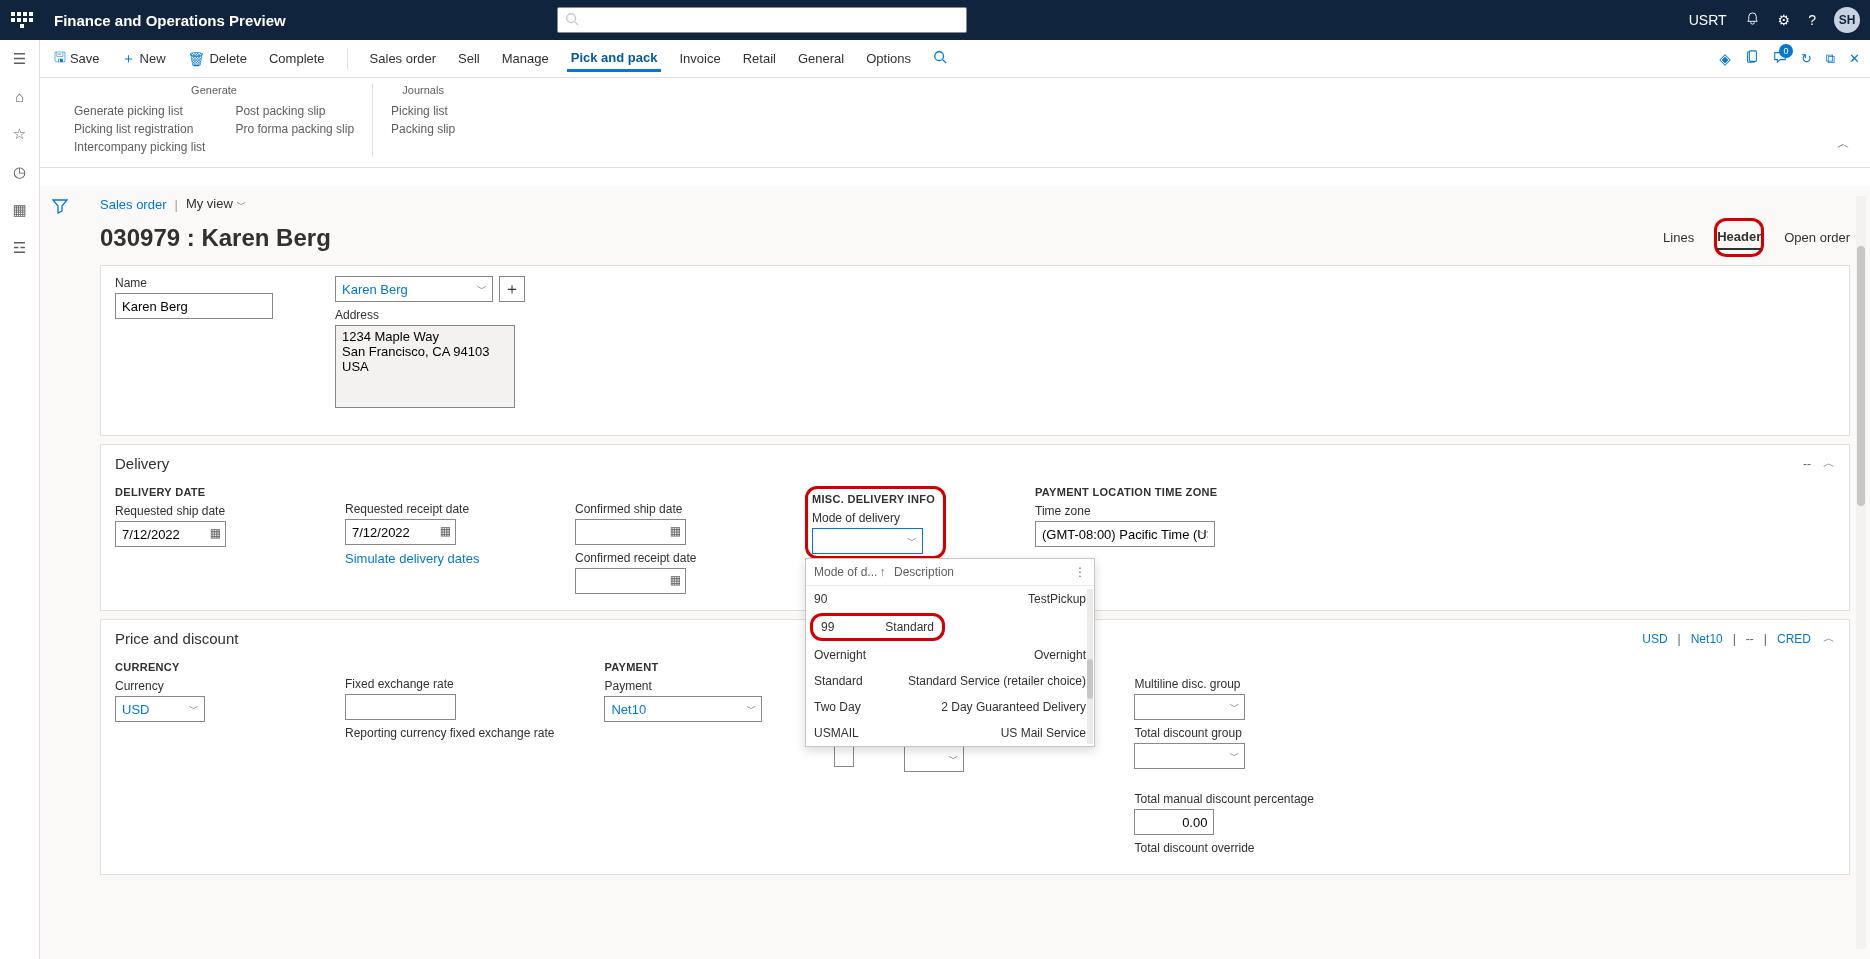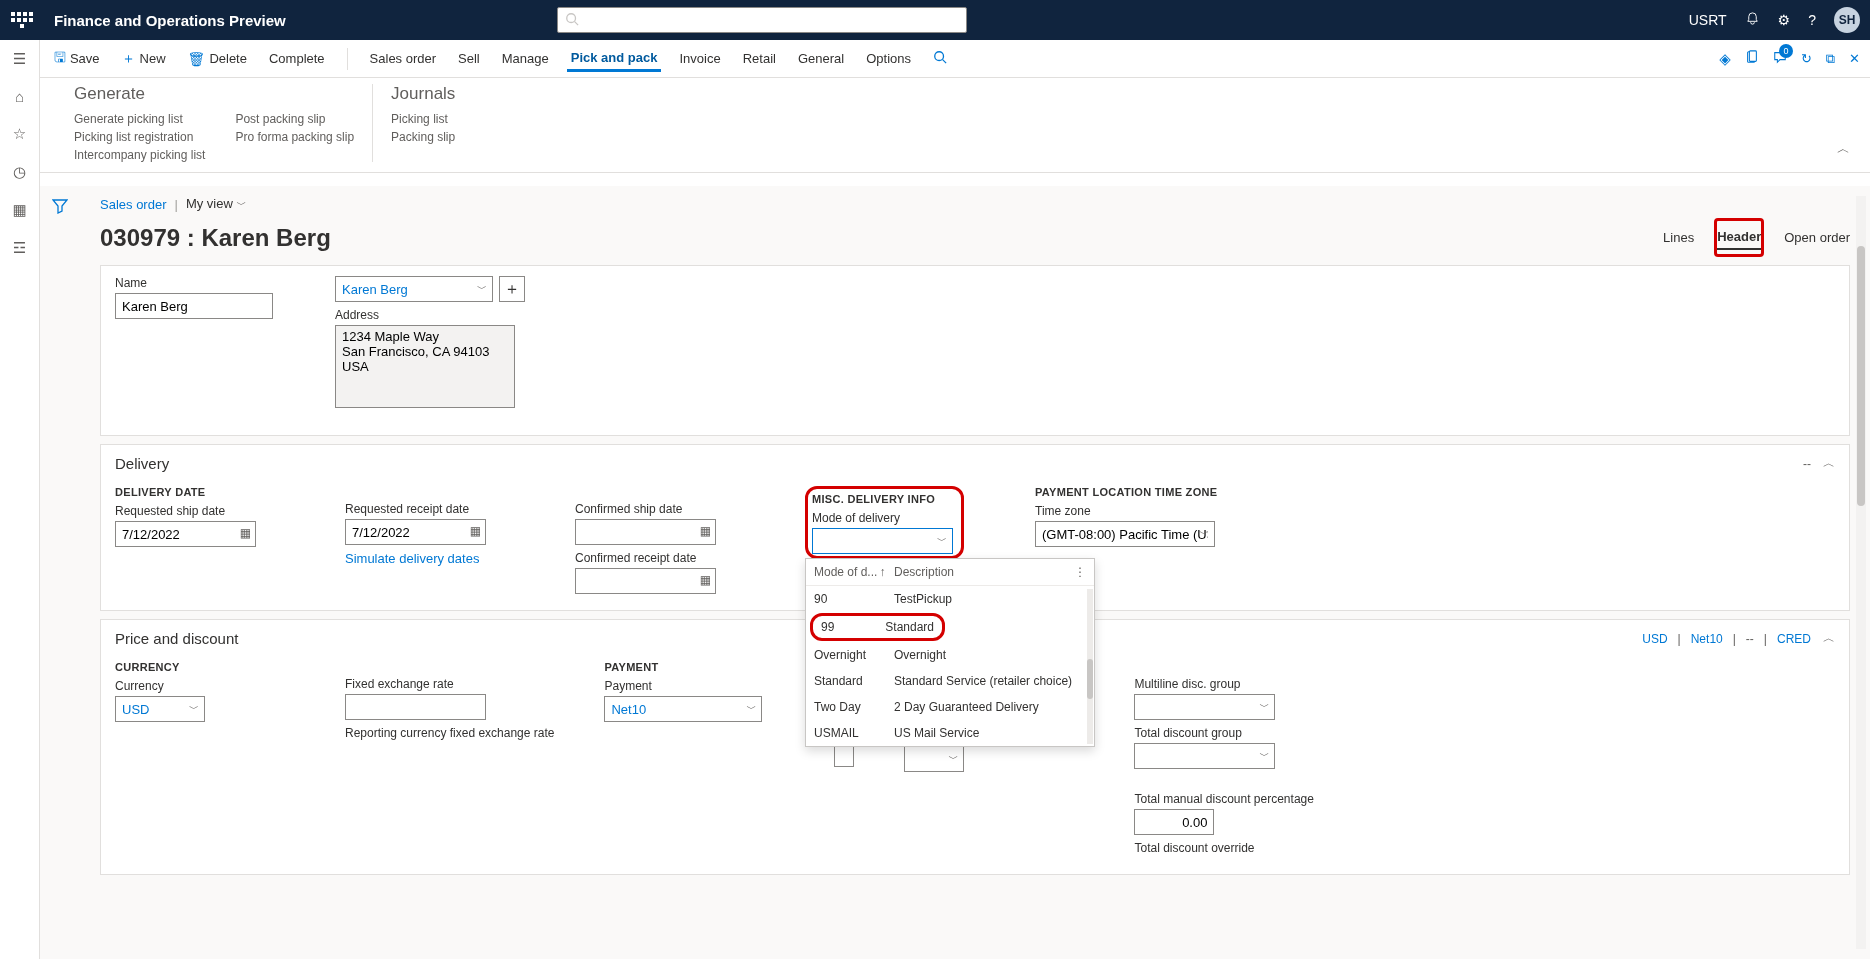--- a/index.html
+++ b/index.html
@@ -28,21 +28,21 @@
 .ab-icon-blue { color: #0078d4; font-size: 14px; }
 
 
 .leftrail { position: absolute; left: 0; top: 40px; bottom: 0; width: 40px; border-right: 1px solid #e1dfdd; display: flex; flex-direction: column; align-items: center; padding-top: 10px; gap: 20px; background: #fff; }
 .leftrail span { color: #605e5c; cursor: pointer; font-size: 15px; }
 
 
 .ribbon-sub { margin-left: 40px; display: flex; padding: 6px 16px 10px 16px; border-bottom: 1px solid #e1dfdd; min-height: 90px; }
 .ribbon-col { padding: 0 18px; }
 .ribbon-col + .ribbon-col { border-left: 1px solid #e1dfdd; }
-.ribbon-col h6 { text-align: left; font-size: 17px; font-weight: 400; color: #605e5c; margin-bottom: 8px; }
+.ribbon-col h6 { text-align: center; font-size: 11px; font-weight: 400; color: #605e5c; margin-bottom: 8px; }
 .ribbon-col .links { display: flex; gap: 30px; }
 .ribbon-col .links div { display: flex; flex-direction: column; gap: 4px; }
 .ribbon-col a { color: #605e5c; font-size: 12px; cursor: pointer; }
 .collapse-up { margin-left: auto; align-self: flex-end; color: #605e5c; cursor: pointer; padding: 4px; }
 
 
 .main { position: absolute; left: 40px; right: 0; top: 186px; bottom: 0; overflow: hidden; background: #faf9f8; }
 .filter-rail { position: absolute; left: 0; top: 0; bottom: 0; width: 40px; display: flex; flex-direction: column; align-items: center; padding-top: 12px; gap: 0; }
 .filter-rail span { color: #0078d4; cursor: pointer; }
 .content { margin-left: 40px; padding: 10px 20px; height: 100%; overflow-y: auto; }
@@ -50,35 +50,35 @@
 .breadcrumb { display: flex; align-items: center; gap: 8px; font-size: 13px; margin-bottom: 6px; }
 .breadcrumb .link { color: #0078d4; cursor: pointer; }
 .breadcrumb .sep { color: #a19f9d; }
 .breadcrumb .chev { color: #605e5c; font-size: 10px; }
 
 .header-row { display: flex; align-items: center; }
 .page-title { font-size: 24px; font-weight: 600; }
 .header-tabs { margin-left: auto; display: flex; gap: 20px; align-items: center; font-size: 13px; }
 .header-tabs span { cursor: pointer; padding: 4px 0; }
 .header-tabs .active { border-bottom: 2px solid #323130; font-weight: 600; }
-.red-box { border: 3px solid #d40000; border-radius: 4px; padding: 4px 6px; text-decoration: underline; }
+.red-box { border: 3px solid #d40000; border-radius: 12px; padding: 4px 6px; text-decoration: underline; }
 
 .panel { background: #fff; border: 1px solid #e1dfdd; margin-top: 8px; }
 .panel-body { padding: 10px 14px 16px 14px; }
 .panel-title { font-size: 15px; padding: 10px 14px 4px 14px; display: flex; align-items: center; }
 .panel-title .rt { margin-left: auto; display: flex; gap: 10px; color: #0078d4; font-size: 12px; }
 .panel-title .rt .gray { color: #605e5c; }
 .panel-title .chev { color: #605e5c; margin-left: 12px; cursor: pointer; font-size: 12px; }
 
 .label { font-size: 12px; color: #323130; margin-bottom: 3px; display: block; }
 .sect-label { font-size: 11px; letter-spacing: .3px; color: #323130; margin-bottom: 6px; font-weight: 600; }
 .field { margin-bottom: 8px; }
 input[type=text], select, textarea { border: 1px solid #8a8886; padding: 3px 6px; font-size: 13px; height: 26px; background: #fff; }
 textarea { height: auto; resize: none; }
-.fld-sm { width: 141px; }
+.fld-sm { width: 111px; }
 .fld-md { width: 158px; }
 .fld-lg { width: 180px; }
 .linklike { color: #0078d4; cursor: pointer; font-size: 13px; }
 
 .row { display: flex; gap: 50px; flex-wrap: wrap; }
 .col { min-width: 180px; }
 
 .date-wrap { position: relative; display: inline-block; }
 .date-wrap .cal { position: absolute; right: 5px; top: 5px; color: #605e5c; font-size: 12px; pointer-events: none; }
 
@@ -88,21 +88,21 @@
 .addbtn { border: 1px solid #8a8886; width: 26px; height: 26px; display: inline-flex; align-items: center; justify-content: center; margin-left: 6px; cursor: pointer; font-size: 16px; background: #fff; }
 
 
 .popup { position: absolute; background: #fff; border: 1px solid #c8c6c4; box-shadow: 0 4px 10px rgba(0,0,0,.15); width: 290px; z-index: 50; }
 .popup-head { display: flex; padding: 6px 8px; font-size: 12px; color: #605e5c; border-bottom: 1px solid #edebe9; }
 .popup-head .c1 { width: 80px; display: flex; align-items: center; gap: 2px; }
 .popup-head .c2 { flex: 1; }
 .popup-head .more { color: #605e5c; cursor: pointer; }
 .popup-row { display: flex; padding: 6px 8px; font-size: 12px; cursor: pointer; }
 .popup-row .c1 { width: 80px; }
-.popup-row .c2 { flex: 1; }
+.popup-row .c2 { flex: 1; text-align: right; }
 .popup-scroll { position: absolute; right: 1px; top: 30px; bottom: 2px; width: 6px; background: #edebe9; }
 .popup-thumb { position: absolute; right: 1px; top: 100px; width: 6px; height: 40px; background: #c8c6c4; border-radius: 3px; }
 
 .red-oval { border: 3px solid #d40000; border-radius: 12px; padding: 2px 4px; display: inline-block; }
 
 .main-scroll { position: absolute; right: 5px; top: 60px; width: 8px; height: 260px; background: #c8c6c4; border-radius: 4px; }
 .main-scroll-track { position: absolute; right: 4px; top: 10px; bottom: 10px; width: 10px; background: #f3f2f1; }
 
 .num-right { text-align: right; }
 .icon-diamond { font-size: 15px; }

